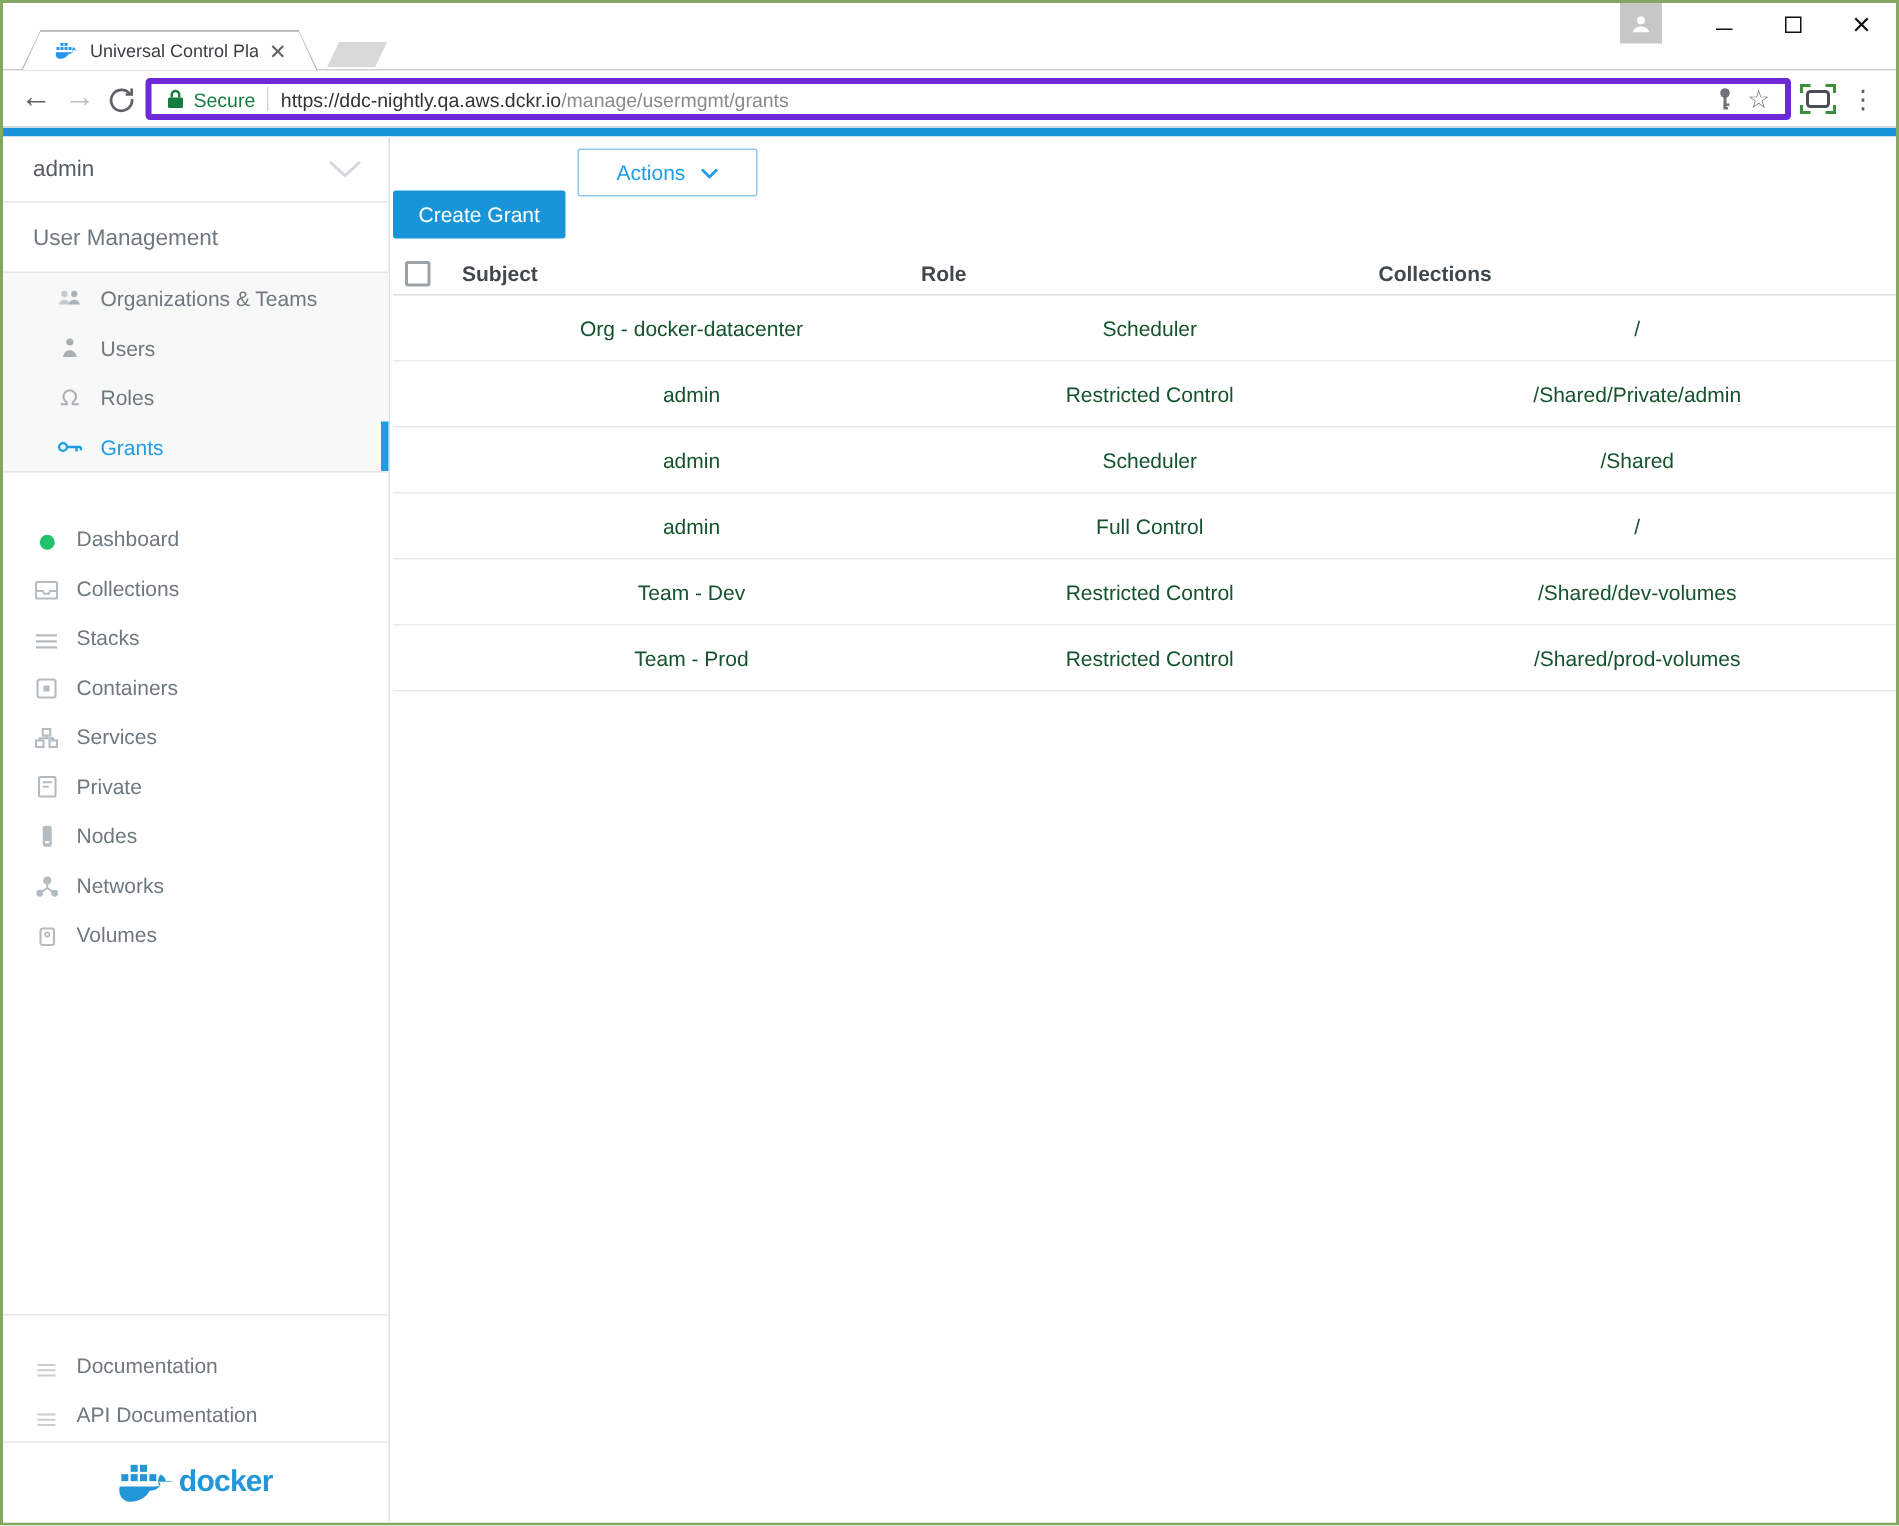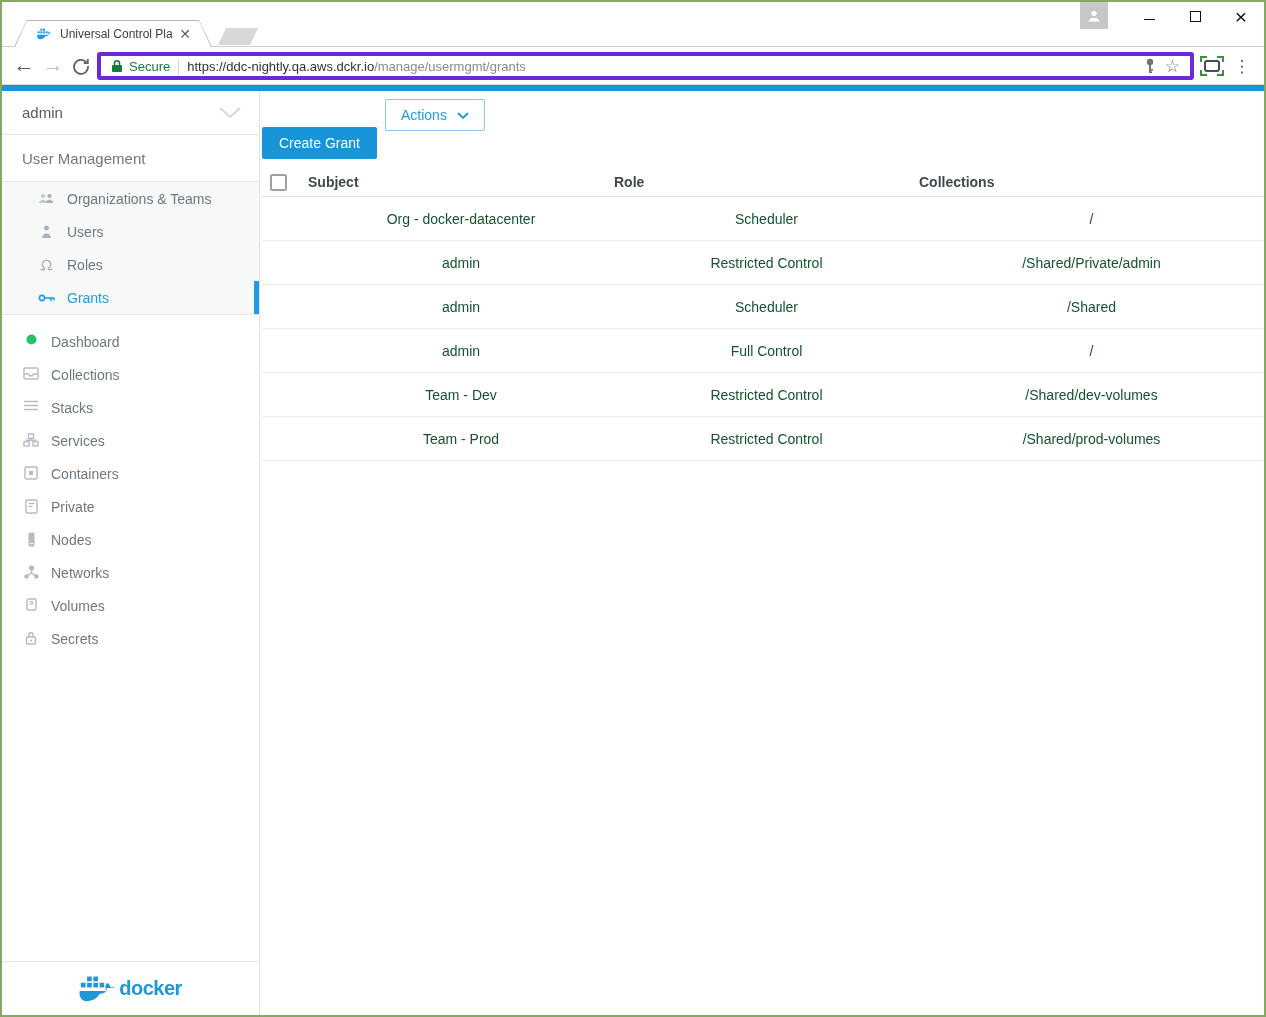--- a/index.html
+++ b/index.html
@@ -55,33 +55,33 @@
   .section-row { height:47px; flex:none; display:flex; align-items:center; padding-left:20px; border-bottom:1px solid #e5e8ea; }
   .section-title { font-size:15px; color:#6f787e; }
   .subpanel { background:#f7f8f8; border-bottom:1px solid #e5e8ea; flex:none; }
   .sub-item { height:33px; display:flex; align-items:center; padding-left:36px; gap:12px; position:relative; cursor:pointer; }
   .sub-item .lbl { font-size:14px; color:#6e787e; }
   .sub-item .ico { width:17px; display:flex; justify-content:center; color:#a9b1b7; }
   .sub-item.active .lbl { color:var(--active-link,#1e9de6); }
   .sub-item.active .ico { color:var(--active-link,#1e9de6); }
   .active-bar { position:absolute; right:0; top:0; width:5px; height:100%; background:var(--active-link,#1e9de6); }
   .nav-list { margin-top:19px; flex:none; }
-  .nav-item { height:33px; display:flex; align-items:flex-start; padding-left:20px; gap:11px; cursor:pointer; }
+  .nav-item { height:33px; display:flex; align-items:flex-end; padding-left:20px; gap:11px; cursor:pointer; }
   .nav-item .ico { width:18px; display:flex; justify-content:center; color:#b4bcc2; }
   .nav-item .lbl { font-size:14px; color:#6e787e; }
   .side-spacer { flex:1; }
   .side-footer { border-top:1px solid #e5e8ea; padding:8px 0 10px; flex:none; }
   .logo-block { border-top:1px solid #e5e8ea; flex:none; height:54px; display:flex; align-items:center; justify-content:center; gap:2px; }
   .logo-text { font-size:20px; font-weight:bold; color:#2396d8; letter-spacing:-0.5px; }
 
   
   .main { flex:1; background:#fff; padding:8px 0 0 2px; min-width:0; }
   .action-row { display:flex; gap:8px; }
   .btn-primary { height:32px; padding:0 17px; background:var(--accent,#1795d8); color:#fff; font-size:14px; border:none; border-radius:2px; font-family:inherit; cursor:pointer;margin-top:28px; }
-  .btn-outline { height:32px; width:100px; background:#fff; border:1px solid #8ec8ef; border-radius:2px; color:var(--active-link,#1e9de6); font-size:14px; font-family:inherit; display:flex; align-items:center; justify-content:center; gap:10px; cursor:pointer; }
+  .btn-outline { height:32px; width:120px; background:#fff; border:1px solid #8ec8ef; border-radius:2px; color:var(--active-link,#1e9de6); font-size:14px; font-family:inherit; display:flex; align-items:center; justify-content:center; gap:10px; cursor:pointer; }
   .grants-table { margin-top:9px; }
   .t-row { display:grid; grid-template-columns:46px 306px 305px auto; align-items:center; }
   .t-head { height:29px; border-bottom:1px solid #d9dde0; }
   .t-head .h { font-size:14px; font-weight:bold; color:#41484d; }
   .t-body-row { height:44px; border-bottom:1px solid #e9ebed; }
   .t-body-row .c { font-size:14px; color:#14532d; white-space:nowrap; overflow:hidden;text-align:center; }
   .checkbox { width:17px; height:17px; border:2px solid #9aa2a8; border-radius:2px; background:#fff; margin-left:8px; cursor:pointer; }
 
   svg { display:block; }
 </style>
@@ -251,40 +251,40 @@
             <svg width="16" height="11" viewBox="0 0 16 11" stroke="currentColor" stroke-width="1.5">
               <line x1="1" y1="1.5" x2="15" y2="1.5"></line>
                 <line x1="1" y1="5.5" x2="15" y2="5.5"></line>
                 <line x1="1" y1="9.5" x2="15" y2="9.5"></line>
             </svg>
           </span>
           <span class="lbl">Stacks</span>
         </div>
         <div class="nav-item">
           <span class="ico">
+            <svg width="14" height="14" viewBox="0 0 14 14">
+              <rect x="1" y="1" width="12" height="12" rx="1.5" fill="none" stroke="currentColor" stroke-width="1.4"></rect>
+              <rect x="5" y="5" width="4" height="4" fill="currentColor"></rect>
+            </svg>
+          </span>
+          <span class="lbl">Containers</span>
+        </div>
+        <div class="nav-item">
+          <span class="ico">
             <svg width="16" height="14" viewBox="0 0 16 14" fill="none" stroke="currentColor" stroke-width="1.4">
               <rect x="5.5" y="1" width="5" height="4.4"></rect>
                 <rect x="1" y="8.6" width="5" height="4.4"></rect>
                 <rect x="10" y="8.6" width="5" height="4.4"></rect>
               <path d="M8 5.4v1.8M3.5 8.6V7.2h9v1.4"></path>
             </svg>
           </span>
           <span class="lbl">Services</span>
         </div>
         <div class="nav-item">
           <span class="ico">
-            <svg width="14" height="14" viewBox="0 0 14 14">
-              <rect x="1" y="1" width="12" height="12" rx="1.5" fill="none" stroke="currentColor" stroke-width="1.4"></rect>
-              <rect x="5" y="5" width="4" height="4" fill="currentColor"></rect>
-            </svg>
-          </span>
-          <span class="lbl">Containers</span>
-        </div>
-        <div class="nav-item">
-          <span class="ico">
             <svg width="13" height="15" viewBox="0 0 13 15" fill="none" stroke="currentColor" stroke-width="1.4">
               <rect x="1" y="1" width="11" height="13" rx="1"></rect>
                 <line x1="3.5" y1="4.5" x2="9.5" y2="4.5"></line>
                 <line x1="3.5" y1="7.5" x2="7.5" y2="7.5"></line>
             </svg>
           </span>
           <span class="lbl">Private</span>
         </div>
         <div class="nav-item">
           <span class="ico">
@@ -308,34 +308,46 @@
         </div>
         <div class="nav-item">
           <span class="ico">
             <svg width="11" height="13" viewBox="0 0 11 13">
               <rect x="1" y="1" width="9" height="11" rx="1.5" fill="none" stroke="currentColor" stroke-width="1.4"></rect>
               <circle cx="5.5" cy="5" r="1.4" fill="none" stroke="currentColor" stroke-width="1.1"></circle>
             </svg>
           </span>
           <span class="lbl">Volumes</span>
         </div>
-        <div class="nav-item">
-          <span class="ico">
-            <svg width="12" height="14" viewBox="0 0 12 14">
-              <rect x="1.5" y="6" width="9" height="7" rx="1" fill="none" stroke="currentColor" stroke-width="1.4"></rect>
-              <path d="M3.8 6V4a2.2 2.2 0 0 1 4.4 0v2" fill="none" stroke="currentColor" stroke-width="1.4"></path>
-              <circle cx="6" cy="9.5" r="1" fill="currentColor"></circle>
-            </svg>
-          </span>
-          <span class="lbl">Secrets</span>
-        </div>
       </div>
 
       <div class="side-spacer"></div>
 
+      <div class="side-footer">
+        <div class="nav-item">
+          <span class="ico">
+            <svg width="14" height="9" viewBox="0 0 14 9" stroke="#c8ced2" stroke-width="1.3">
+              <line x1="1" y1="1" x2="13" y2="1"></line>
+                <line x1="1" y1="4.5" x2="13" y2="4.5"></line>
+                <line x1="1" y1="8" x2="13" y2="8"></line>
+            </svg>
+          </span>
+          <span class="lbl">Documentation</span>
+        </div>
+        <div class="nav-item">
+          <span class="ico">
+            <svg width="14" height="9" viewBox="0 0 14 9" stroke="#c8ced2" stroke-width="1.3">
+              <line x1="1" y1="1" x2="13" y2="1"></line>
+                <line x1="1" y1="4.5" x2="13" y2="4.5"></line>
+                <line x1="1" y1="8" x2="13" y2="8"></line>
+            </svg>
+          </span>
+          <span class="lbl">API Documentation</span>
+        </div>
+      </div>
 
       <div class="logo-block">
         <svg width="38" height="28" viewBox="0 0 24 18" fill="#2396d8">
           <rect x="5" y="1" width="3" height="3"></rect>
             <rect x="9" y="1" width="3" height="3"></rect>
           <rect x="1" y="5" width="3" height="3"></rect>
             <rect x="5" y="5" width="3" height="3"></rect>
           <rect x="9" y="5" width="3" height="3"></rect>
             <rect x="13" y="5" width="3" height="3"></rect>
           <path d="M23 8.3c-.6-.4-1.9-.5-2.9-.2-.1-1-.7-1.9-1.7-2.6l-.6-.4-.4.6c-.5.8-.7 1.9-.6 2.9.1.4.2.9.5 1.3-.3.2-1 .4-1.8.4H.3l-.1.6c-.2 1.2 0 2.7.8 4 .8 1.2 2.1 1.9 3.8 1.9 3.6 0 6.8-1.7 8.3-4.7 1.4 0 2.9-.3 3.9-1.5.3-.3.5-.7.7-1.1l.1-.3-.8-.9z"></path>

